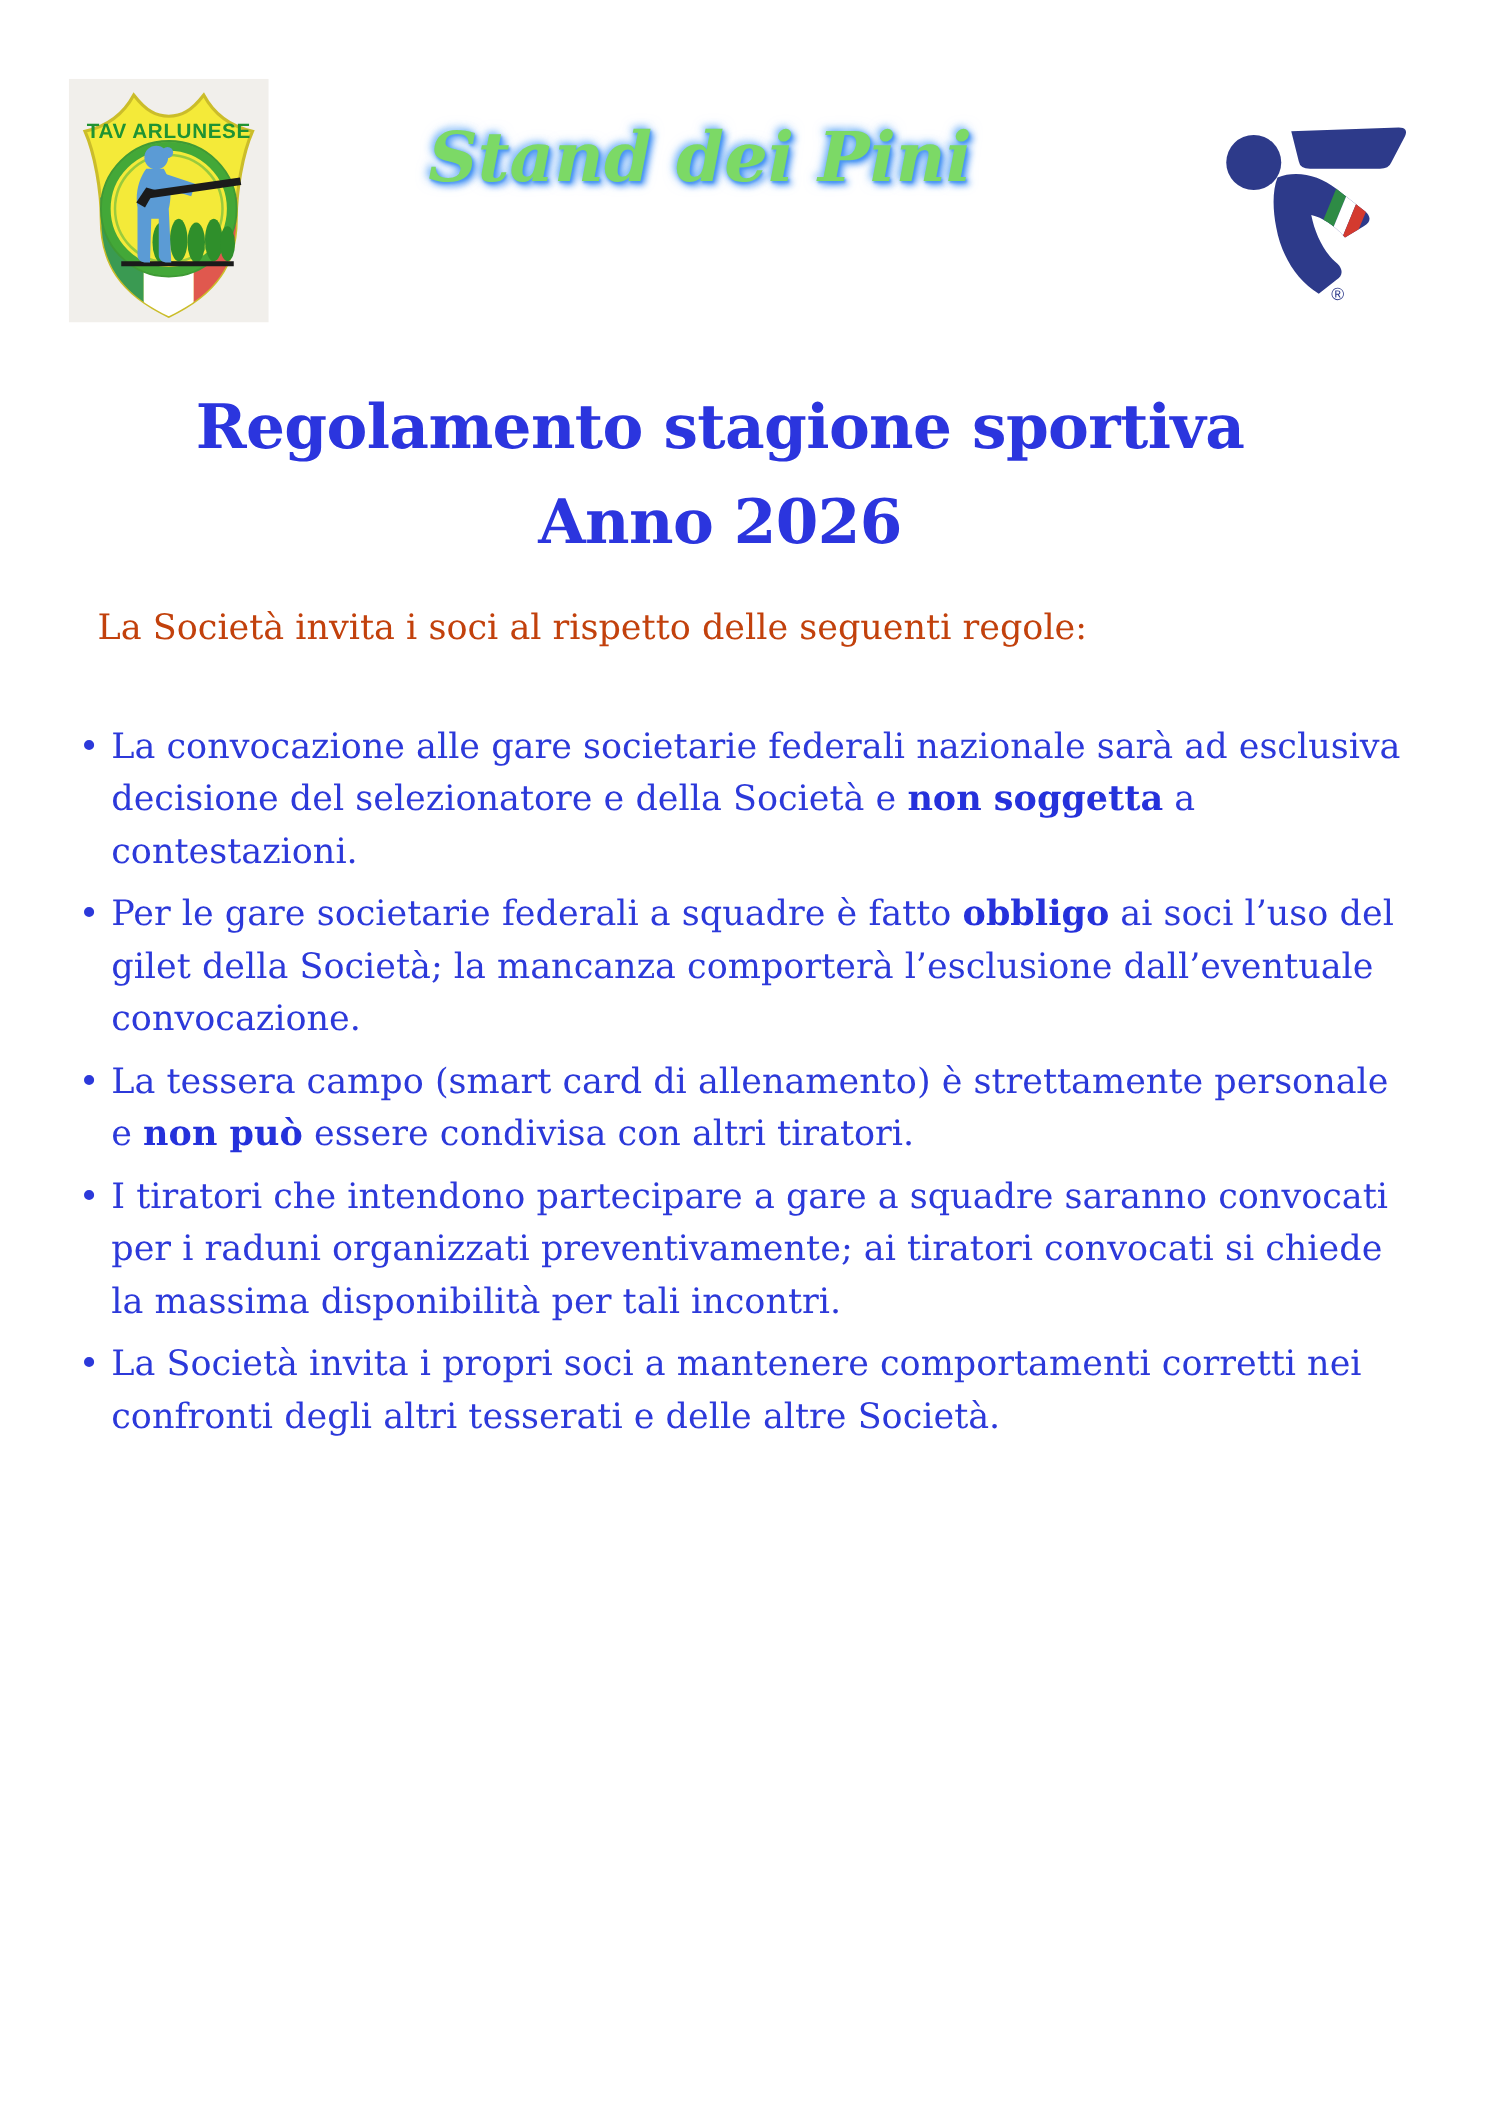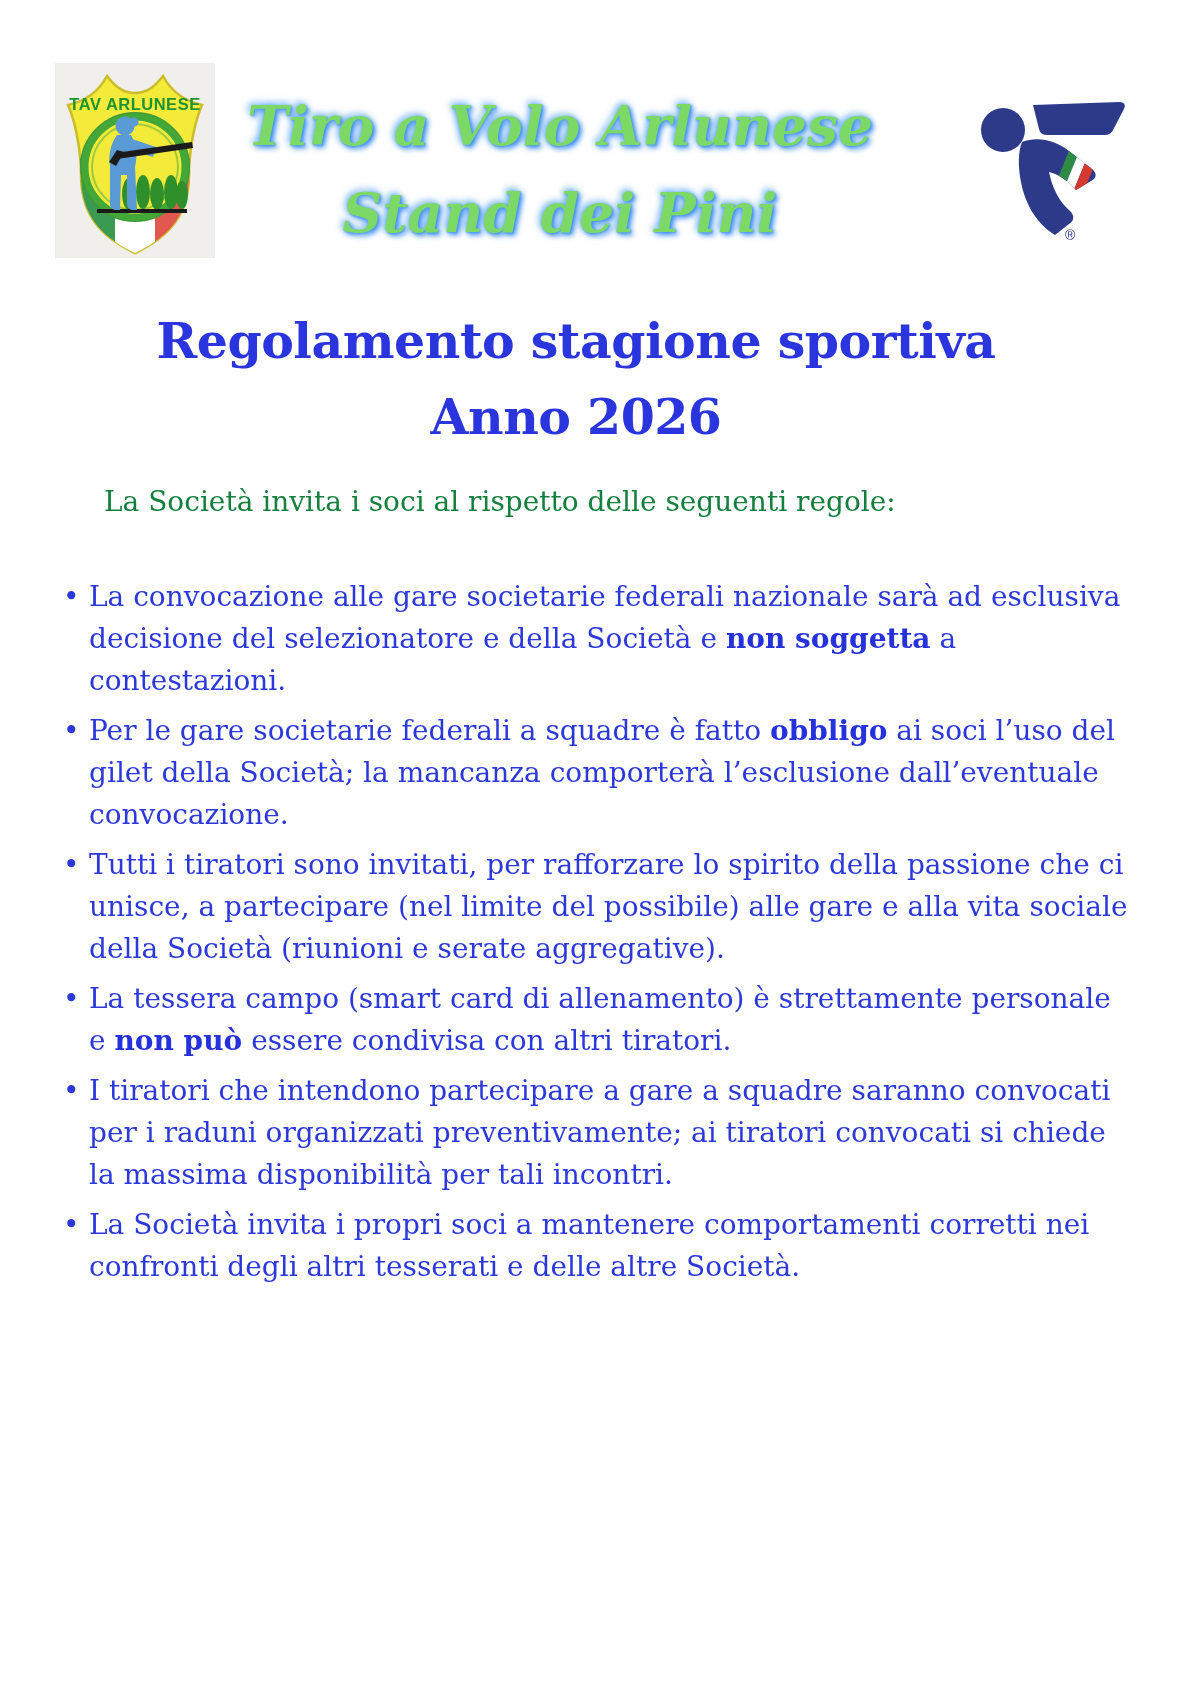--- a/index.html
+++ b/index.html
@@ -58,22 +58,22 @@
     font-weight: bold;
     font-size: 49px;
     line-height: 76px;
     letter-spacing: -0.5px;
     padding-left: 39px;
   }
 
   
   .intro {
     position: absolute;
-    left: 104px; top: 481px;
-    color: #15803d;
+    left: 78px; top: 481px;
+    color: #c2410c;
     font-size: 28px;
     line-height: 42px;
   }
 
   
   .rules {
     position: absolute;
     left: 62px; top: 576px;
     width: 1073px;
     list-style: none;
@@ -147,21 +147,20 @@
         <g fill="#1b1b1b">
           <path d="M 60,90 L 137,79 L 138,85 L 62,96 Z"></path>
           <path d="M 54,99 L 62,87 L 69,89 L 61,103 Z"></path>
         </g>
       </g>
       <text x="80" y="47" text-anchor="middle" font-family="Liberation Sans, sans-serif" font-size="16.5" font-weight="bold" fill="#1f9333" letter-spacing="0.5">TAV ARLUNESE</text>
     </svg>
   </div>
 
   <div class="club-title">
-    <div>Tiro a Volo Arlunese</div>
     <div>Stand dei Pini</div>
   </div>
 
   <div class="fitav-box">
     <svg viewBox="0 0 160 150" xmlns="http://www.w3.org/2000/svg">
       <defs>
         <clipPath id="fitavBodyClip">
           <path d="M 47,50 C 62,44 80,48 94,59 L 117,77 C 122,81 122,86 116,89 L 101,98 C 92,88 83,82 74,80 C 77,95 84,110 95,119 C 100,124 99,129 94,132 L 80,143 C 62,132 50,112 46,90 C 43,75 43,60 47,50 Z"></path>
         </clipPath>
       </defs>
@@ -180,21 +179,20 @@
   <div class="doc-title">
     <div>Regolamento stagione sportiva</div>
     <div>Anno 2026</div>
   </div>
 
   <p class="intro">La Società invita i soci al rispetto delle seguenti regole:</p>
 
   <ul class="rules">
       <li><span>La convocazione alle gare societarie federali nazionale sarà ad esclusiva decisione del selezionatore e della Società e </span><span class="b">non soggetta</span><span> a contestazioni.</span></li>
       <li><span>Per le gare societarie federali a squadre è fatto </span><span class="b">obbligo</span><span> ai soci l’uso del gilet della Società; la mancanza comporterà l’esclusione dall’eventuale convocazione.</span></li>
-      <li><span>Tutti i tiratori sono invitati, per rafforzare lo spirito della passione che ci unisce, a partecipare (nel limite del possibile) alle gare e alla vita sociale della Società (riunioni e serate aggregative).</span></li>
       <li><span>La tessera campo (smart card di allenamento) è strettamente personale e </span><span class="b">non può</span><span> essere condivisa con altri tiratori.</span></li>
       <li><span>I tiratori che intendono partecipare a gare a squadre saranno convocati per i raduni organizzati preventivamente; ai tiratori convocati si chiede la massima disponibilità per tali incontri.</span></li>
       <li><span>La Società invita i propri soci a mantenere comportamenti corretti nei confronti degli altri tesserati e delle altre Società.</span></li>
     </ul>
 
   <div class="signature">
     <div class="sig-role">Il Presidente</div>
     <div class="sig-name">
       <span class="sig-first">Flavio</span><span class="sig-last">Moroni</span>
     </div>

